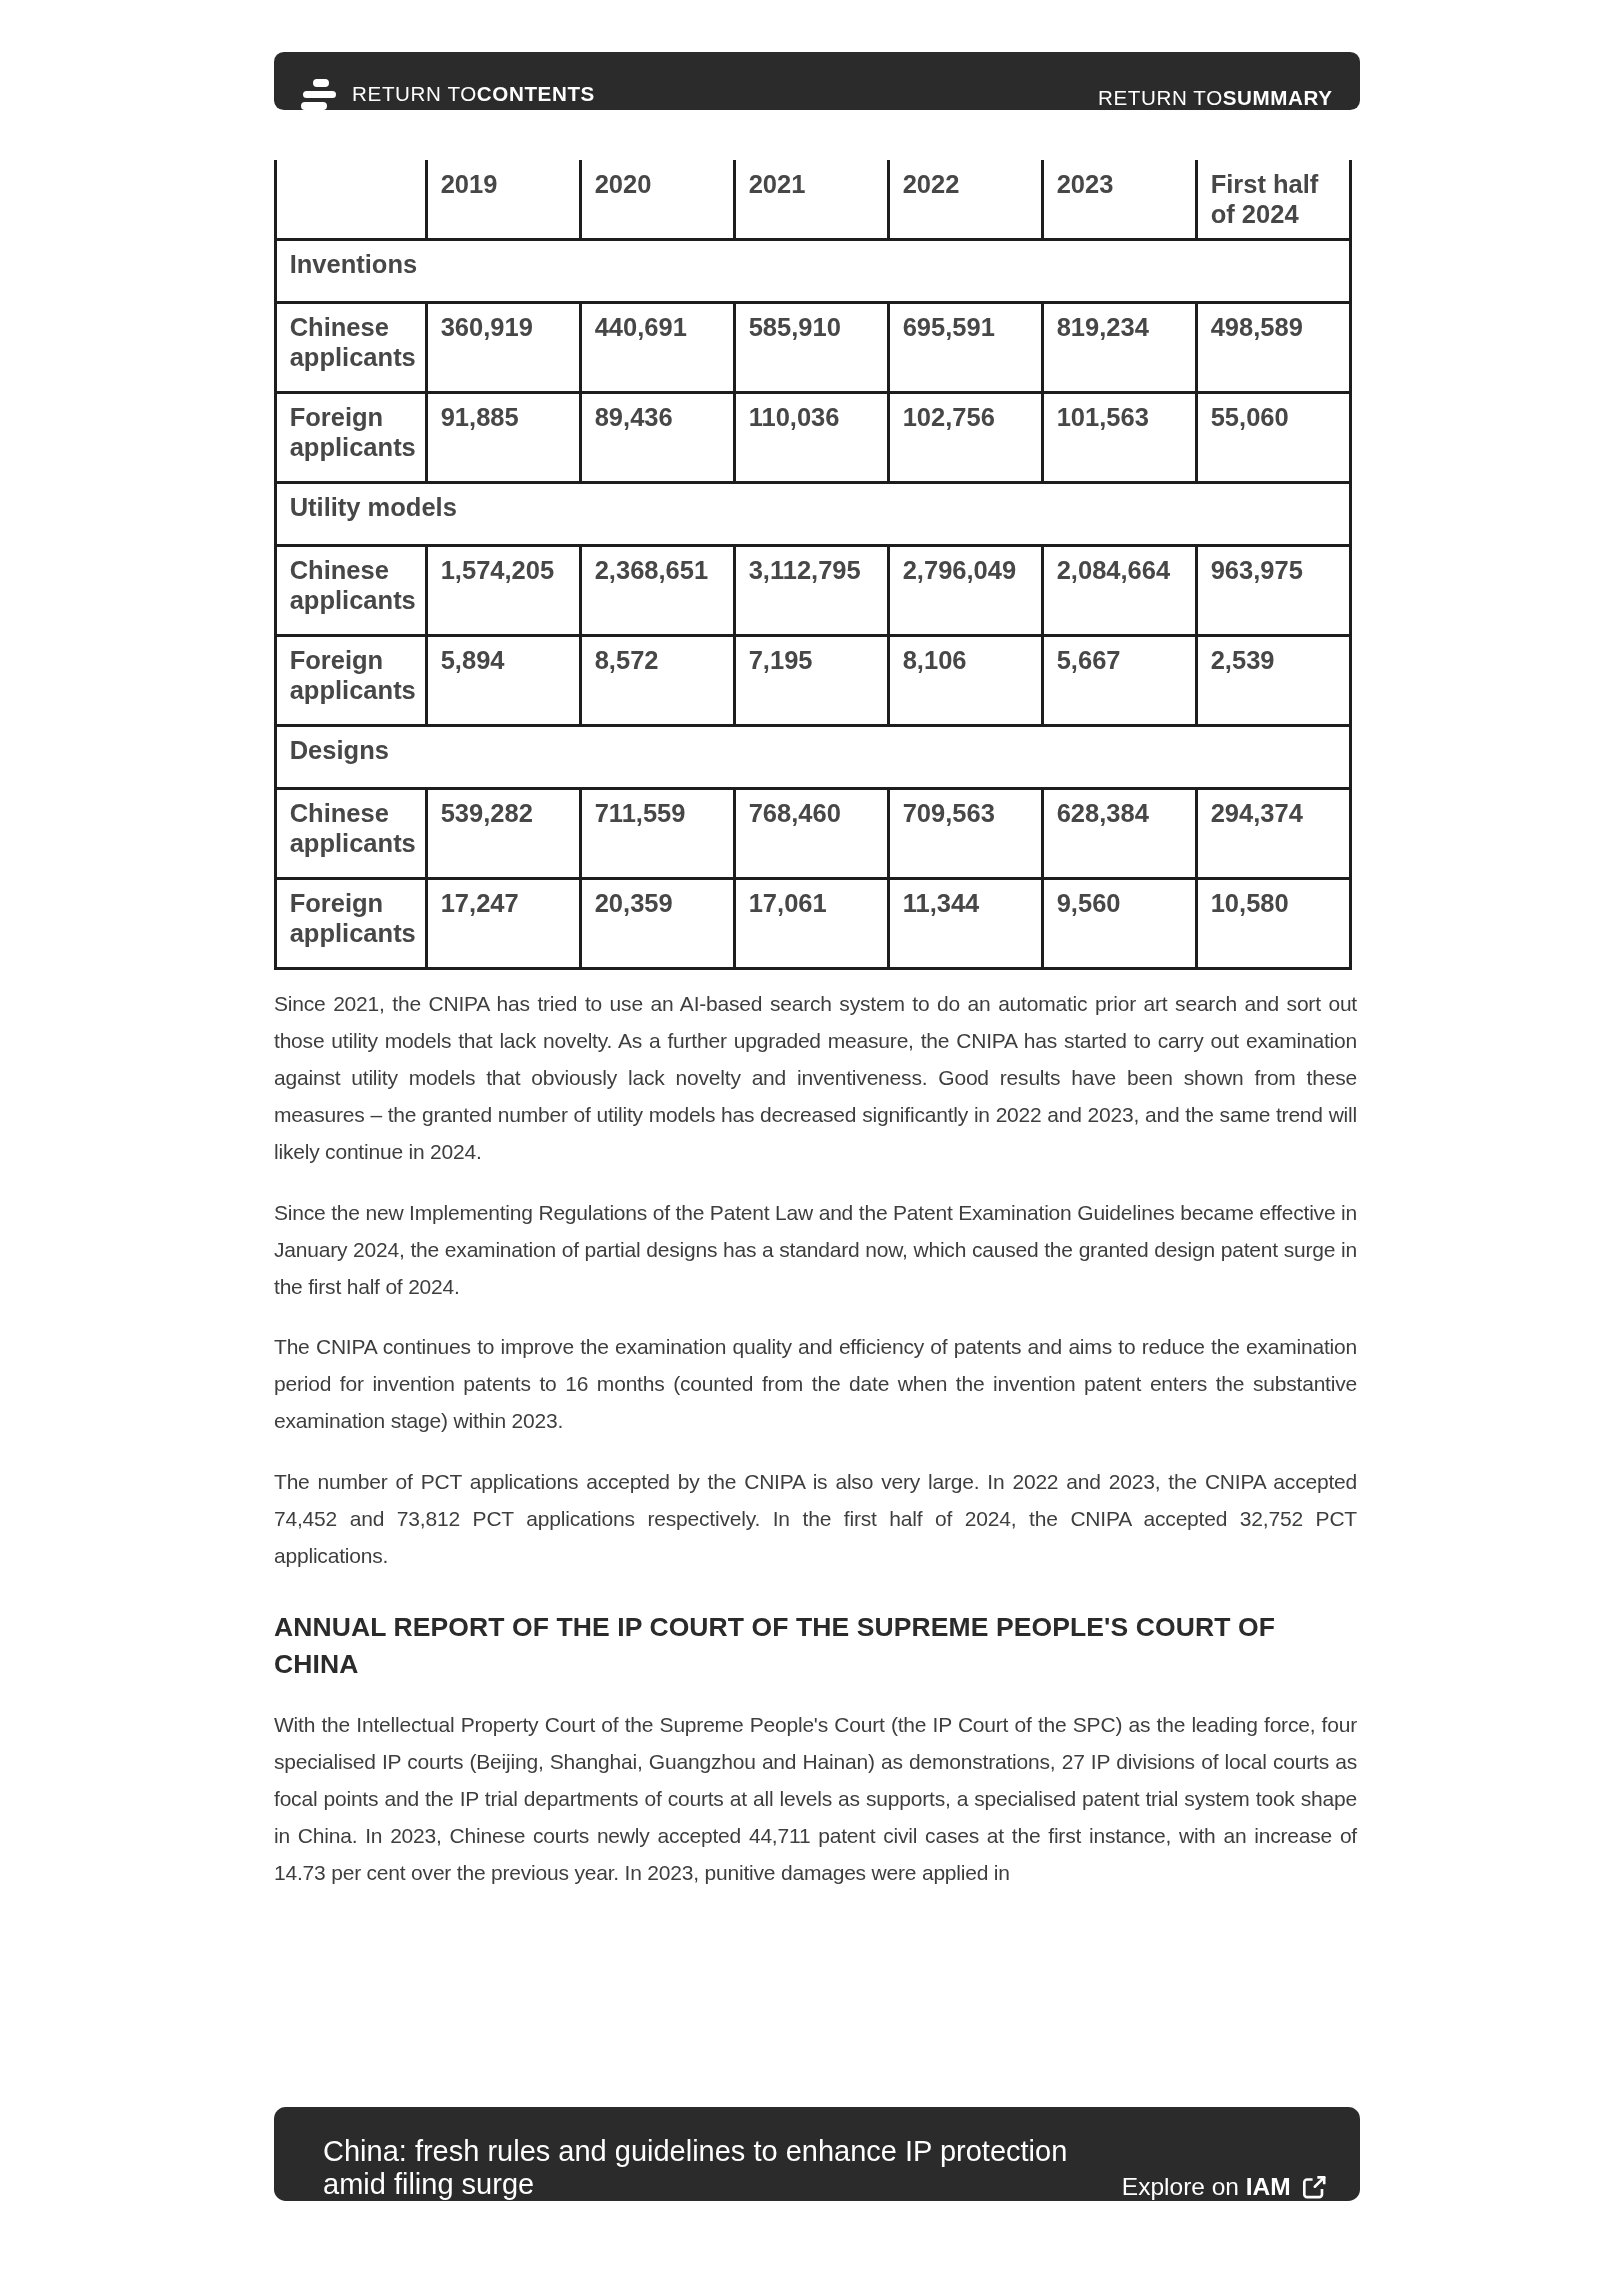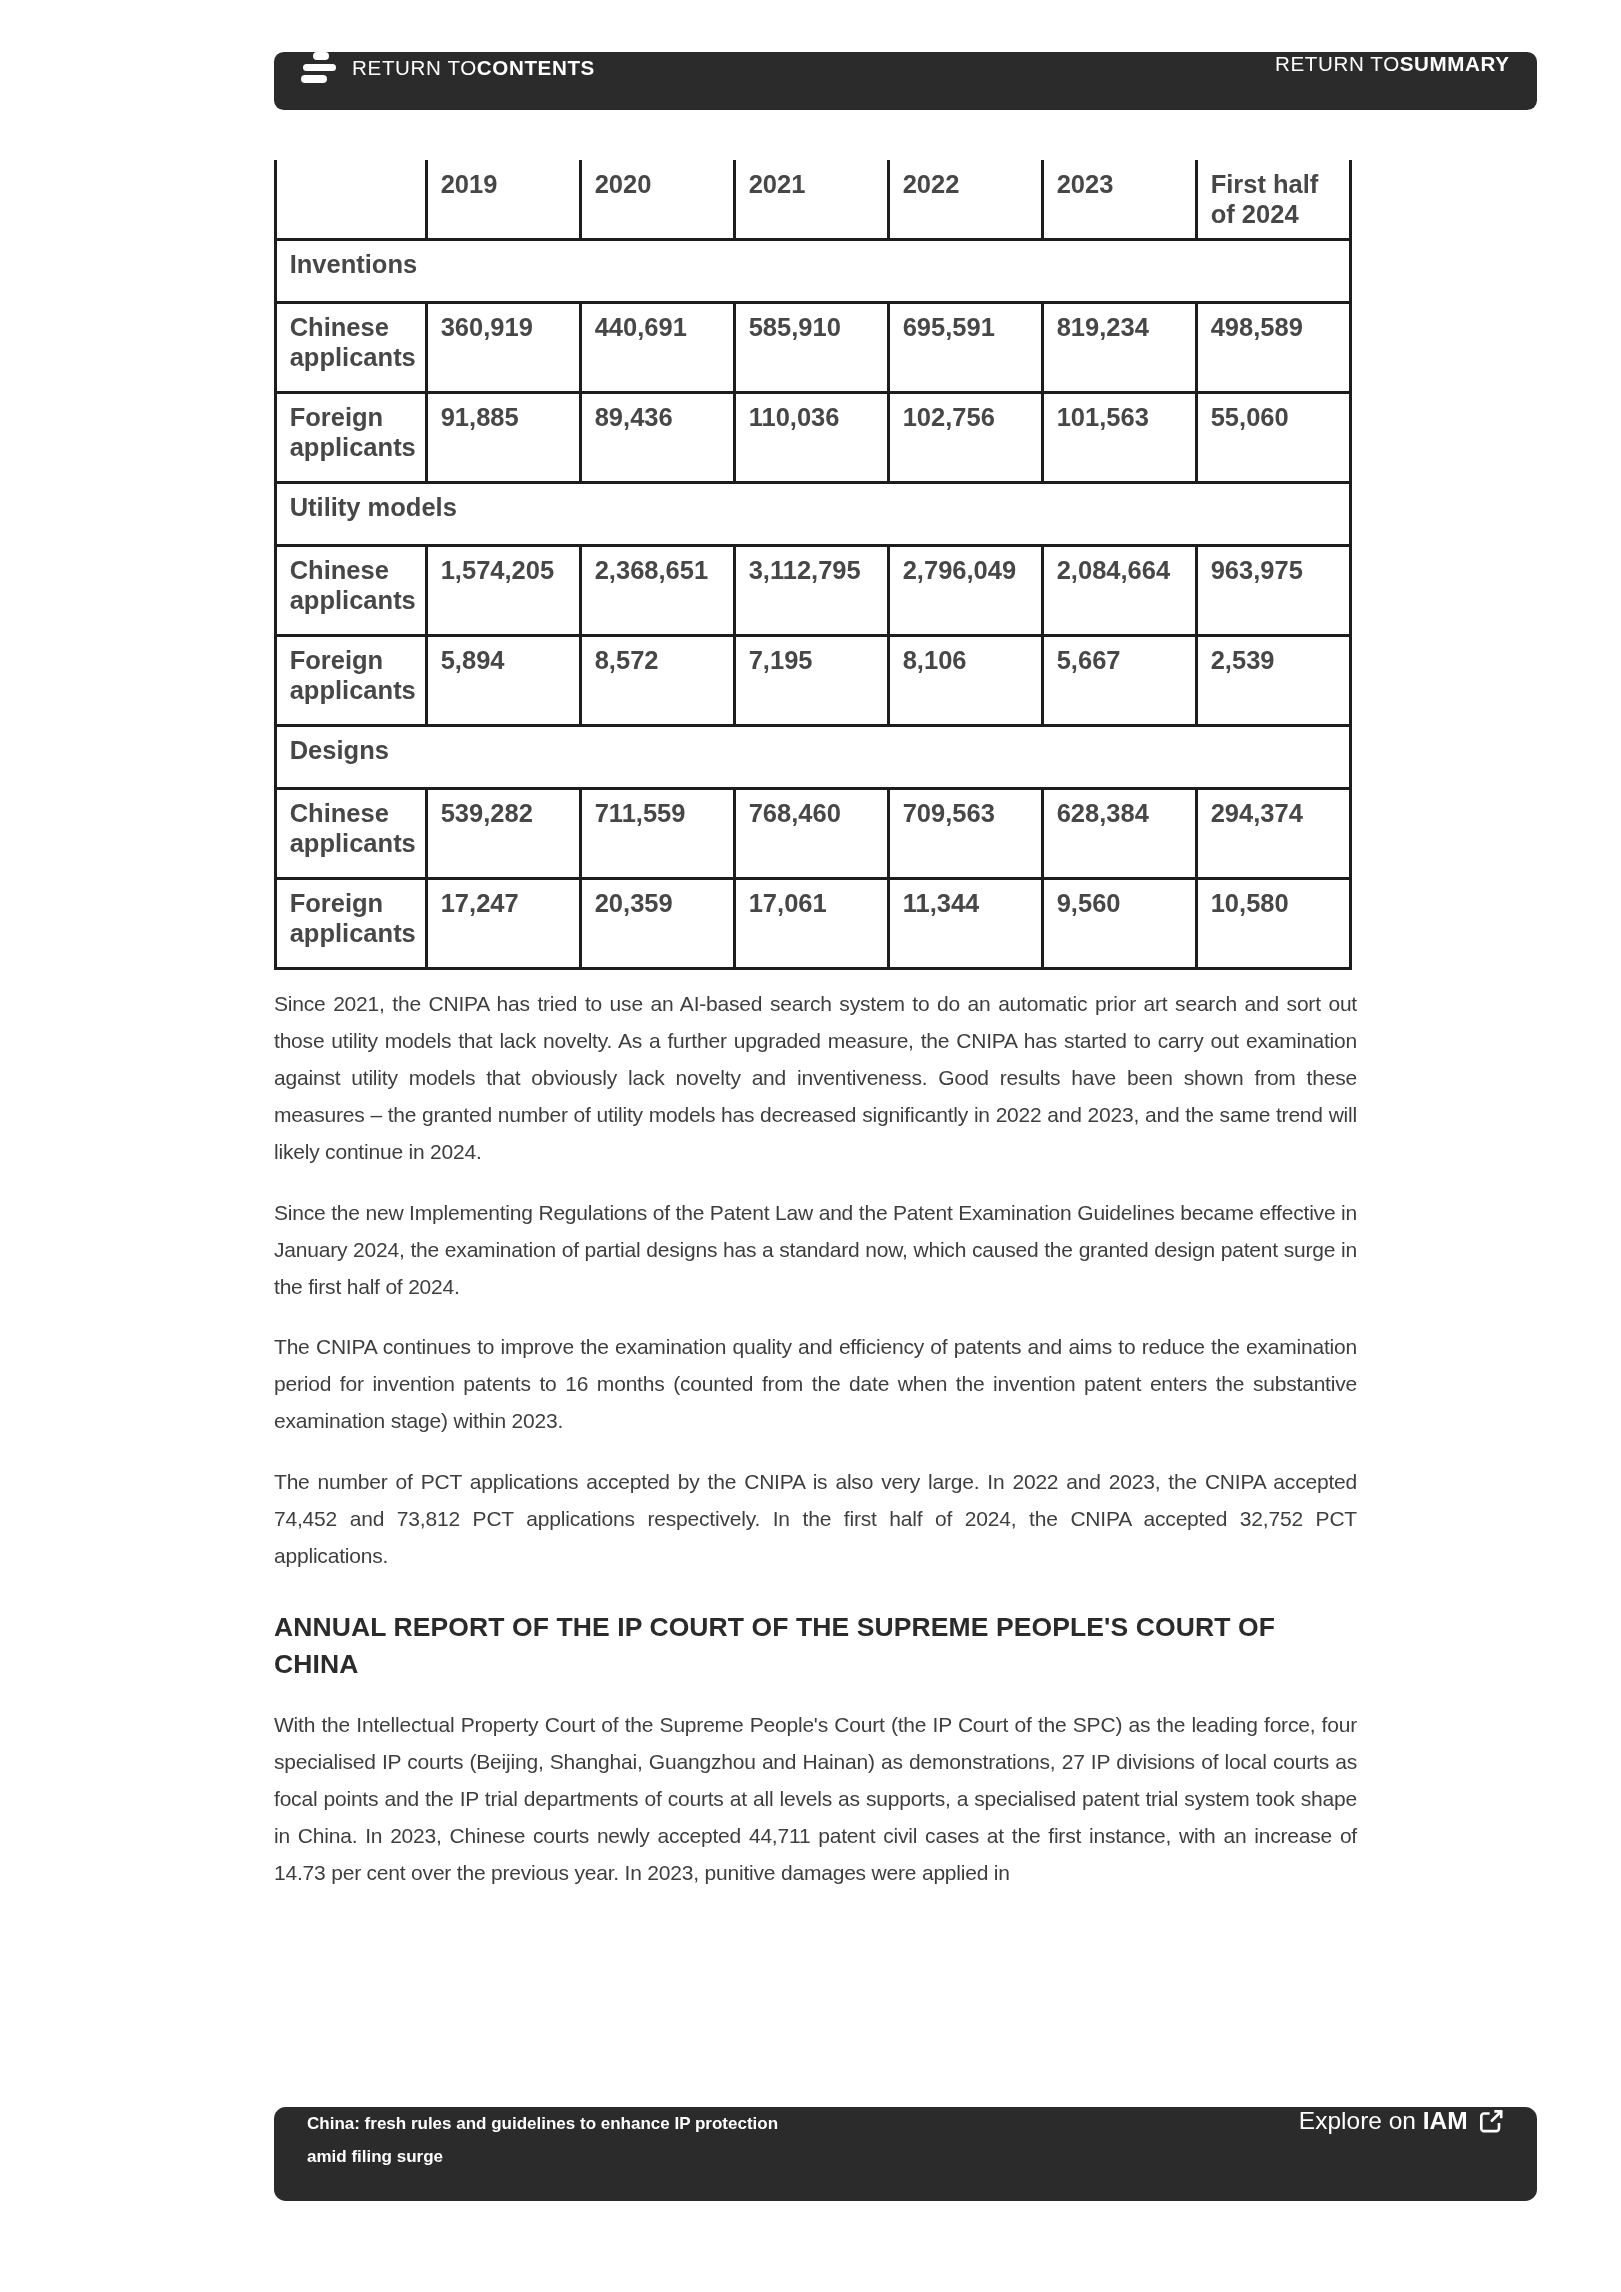--- a/index.html
+++ b/index.html
@@ -3,39 +3,39 @@
 <meta charset="utf-8">
 <style>
   html,body { margin:0; padding:0; background:#ffffff; }
   .page {
     position:relative; width:1621px; height:2293px; background:#ffffff;
     font-family:"Liberation Sans", sans-serif; color:#3f3f3f; overflow:hidden;
   }
 
   
   .bar {
-    position:absolute; left:274px; width:1263px; background:#2b2b2b;
-    color:#ffffff; display:flex; align-items:flex-start; justify-content:space-between;
+    position:absolute; left:274px; width:1086px; background:#2b2b2b;
+    color:#ffffff; display:flex; align-items:flex-end; justify-content:space-between;
     box-sizing:border-box;
     gap:12px;
   }
   .topbar { top:52px; height:58px; border-radius:9.8px; padding:0 27.4px; }
   .footbar { top:2107px; height:94px; border-radius:11.8px; padding:0 33px; }
 
   .nav-link { display:flex; align-items:center; color:#ffffff; text-decoration:none;
     font-size:20.6px; letter-spacing:0.6px; cursor:pointer; }
   .nav-link b { font-weight:700; }
 
   .contents-icon { display:inline-flex; flex-direction:column; gap:3.9px; margin-right:15.7px; }
   .contents-icon i { display:block; height:7.8px; border-radius:3.9px; background:#ffffff; }
   .contents-icon .b1 { width:15.7px; margin-left:11.8px; }
   .contents-icon .b2 { width:33px; margin-left:2px; }
   .contents-icon .b3 { width:25.5px; margin-left:0; }
 
-  .foot-title { font-size:17px; line-height:33px; font-weight:700; }
+  .foot-title { font-size:29px; line-height:33px; font-weight:400;margin-left:16px; }
   .explore { display:flex; align-items:center; color:#ffffff; text-decoration:none;
     font-size:24.5px; cursor:pointer; white-space:pre; }
   .explore b { font-weight:700; }
   .explore svg { margin-left:9.8px; }
 
   
   .content { position:absolute; left:274px; top:160px; width:1083px; }
 
   
   table.stats-table {

